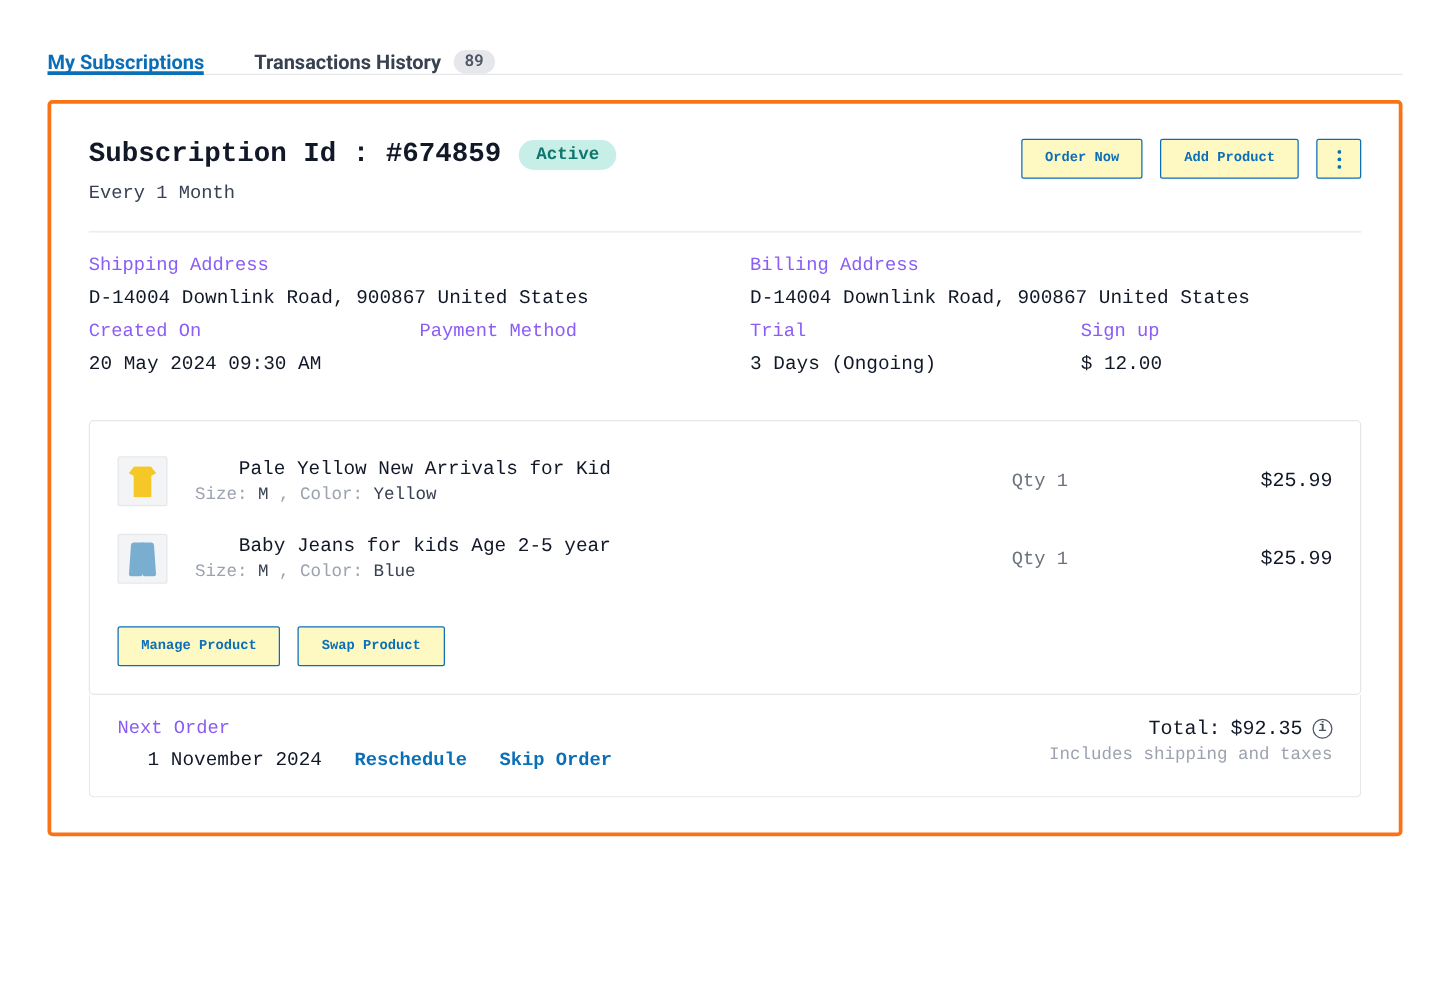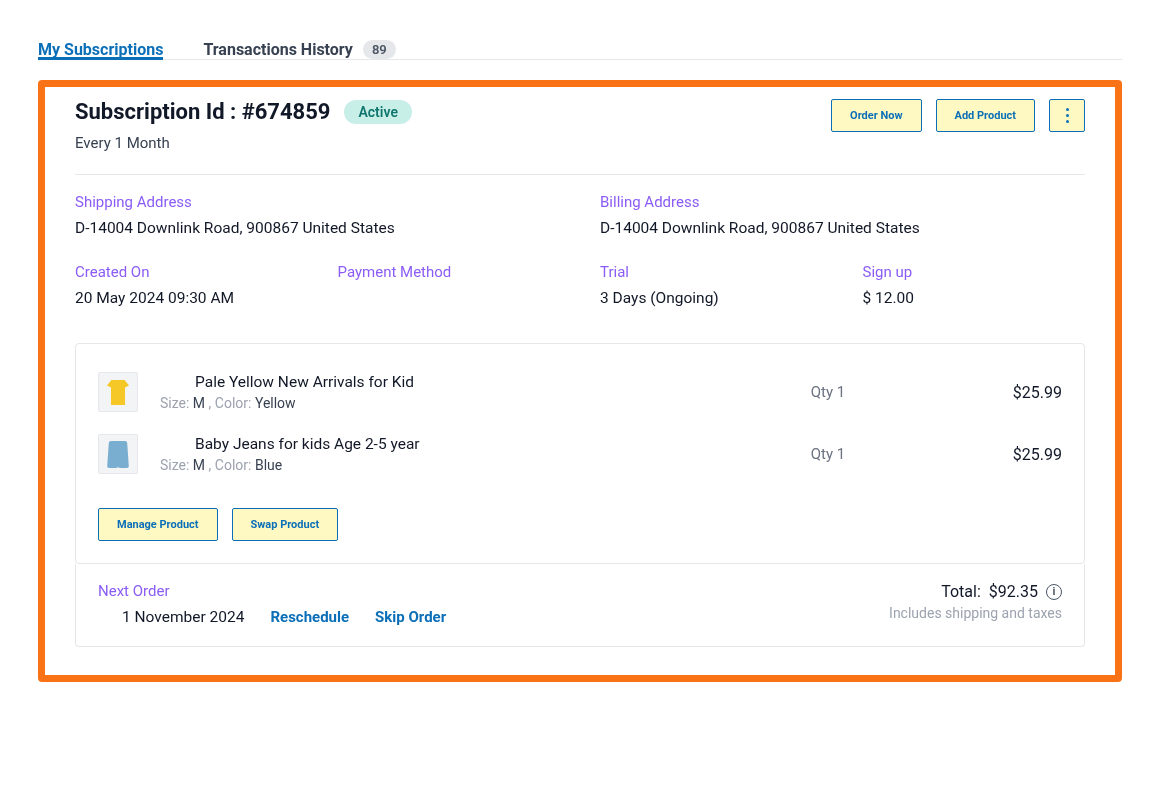--- a/index.html
+++ b/index.html
@@ -43,23 +43,24 @@
     background: #e5e7eb;
     color: #4b5563;
     border-radius: 999px;
     font-size: 13px;
     font-weight: 600;
     padding: 2px 9px;
   }
 
   .card {
     margin-top: 20px;
-    border: 7px solid #f97316;
+    border: 3px solid #f97316;
     border-radius: 4px;
-    padding: 12px 30px 28px 30px;
+    padding: 28px 30px 28px 30px;
+    font-family: Liberation Mono, monospace;
   }
 
   .card-head {
     display: flex;
     justify-content: space-between;
     align-items: flex-start;
   }
   .title-row {
     display: flex;
     align-items: center;
@@ -116,21 +117,21 @@
   .info-grid {
     display: grid;
     grid-template-columns: 1fr 1fr;
     column-gap: 40px;
     row-gap: 24px;
   }
   .info-row4 {
     display: grid;
     grid-template-columns: 1fr 1fr 1fr 1fr;
     column-gap: 40px;
-    margin-top: 26px;
+    margin-top: 10px;
   }
   .label {
     color: #8b5cf6;
     font-size: 15px;
     margin-bottom: 8px;
   }
   .value {
     color: #111827;
     font-size: 15.5px;
   }

